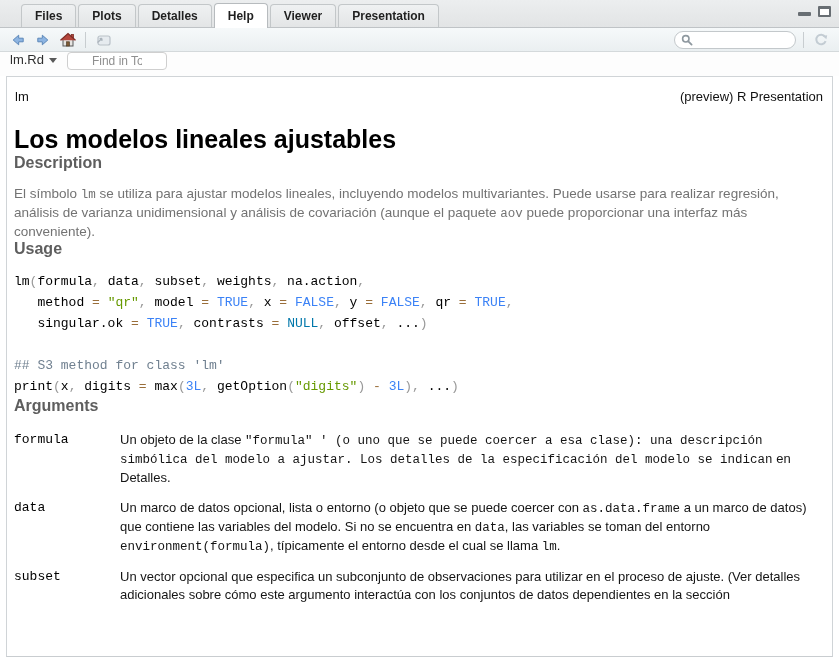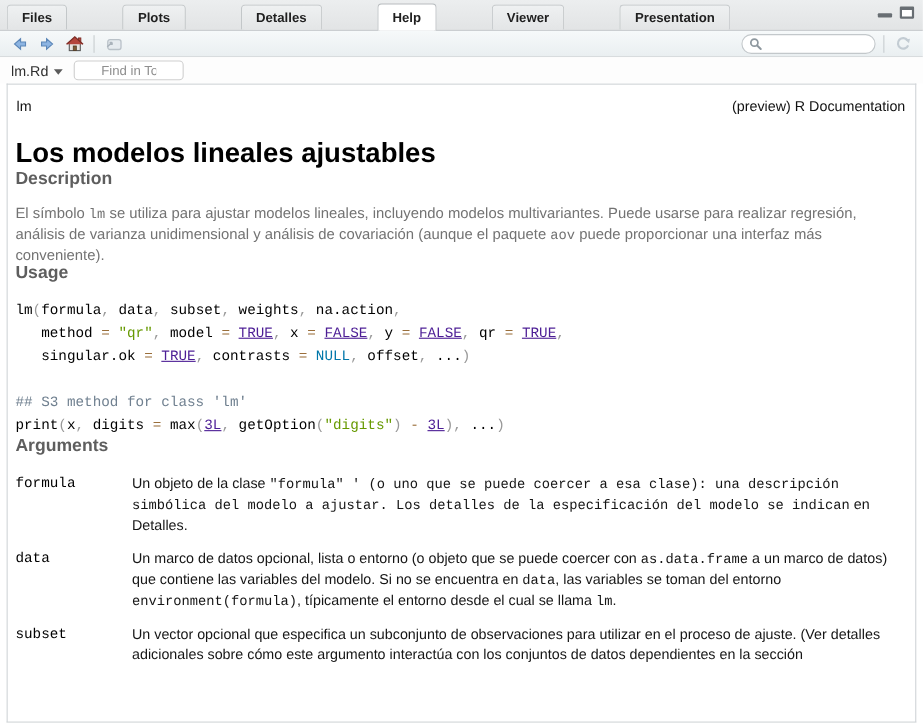--- a/index.html
+++ b/index.html
@@ -2,21 +2,21 @@
 <html><head>
 <meta charset="utf-8">
 <style>
   * { box-sizing: border-box; margin: 0; padding: 0; }
   html,body { width: 839px; height: 657px; overflow: hidden; background:#fff;
     font-family: "Liberation Sans", sans-serif; }
 
   
   .tabbar { height:28px; background:linear-gradient(#eceeef,#e2e4e5);
     border-bottom:1px solid #bfc3c6; display:flex; align-items:flex-end; position:relative; }
-  .tabs { display:flex; align-items:flex-end; padding-left:6px; height:100%;gap:48px; }
+  .tabs { display:flex; align-items:flex-end; padding-left:21px; height:100%; }
   .tab { height:23px; padding:0 13px; display:flex; align-items:center;
     font-size:12px; font-weight:bold; color:#1f1f1f;
     background:linear-gradient(#eff1f2,#e3e5e6); border:1px solid #c3c7c9; border-bottom:none;
     border-radius:4px 4px 0 0; margin-right:2px; cursor:default; }
   .tab.active { background:#fff; height:25px; position:relative; bottom:-1px; z-index:2;
     border-color:#b7bbbe;text-align:right; }
   .win-controls { position:absolute; right:8px; top:6px; display:flex; gap:7px; align-items:flex-end; }
   .win-min { width:13px; height:4px; background:#686e73; border-radius:1px; margin-bottom:1px; }
   .win-max { width:13px; height:11px; border:2px solid #686e73; border-top-width:3px; border-radius:1px; background:#fff; }
 
@@ -25,21 +25,21 @@
     border-bottom:1px solid #d4d9db; display:flex; align-items:center; padding:0 8px; gap:5px; }
   .tool-btn { width:20px; height:20px; display:flex; align-items:center; justify-content:center; border-radius:3px; }
   .tool-sep { width:1px; height:16px; background:#c8cdd0; margin:0 2px; }
   .toolbar-spacer { flex:1; }
   .searchbox { width:122px; height:18px; background:#fff; border:1px solid #c3c8cb;
     border-radius:9px; display:flex; align-items:center; padding:0 6px; gap:4px; }
   .searchbox input { border:none; outline:none; width:90px; font-size:11px; background:transparent;
     font-family:"Liberation Sans",sans-serif; }
 
   
-  .topicbar { height:24px; background:#fdfdfd; display:flex; align-items:center; padding:0 10px; gap:10px; }
+  .topicbar { height:24px; background:#fdfdfd; display:flex; align-items:flex-start; padding:0 10px; gap:10px; }
   .topic-select { display:flex; align-items:center; gap:5px; font-size:13px; color:#2e2e2e; cursor:default; }
   .caret-down { width:0; height:0; border-left:4px solid transparent; border-right:4px solid transparent;
     border-top:5px solid #5a5a5a; margin-top:2px; }
   .find-input { width:100px; height:18px; border:1px solid #cfcfcf; border-radius:4px;
     font-size:12px; padding:0 24px; color:#333; outline:none; font-family:"Liberation Sans",sans-serif; }
   .find-input::placeholder { color:#8f8f8f; }
 
   
   .content { height:581px; margin:0 6px; border:1px solid #d0d4d7; border-bottom:1px solid #c9cdd0;
     background:#fff; padding:12px 8px 0 7px; overflow:hidden; }
@@ -49,21 +49,21 @@
   .para { font-size:13.5px; color:#737373; line-height:17px; margin-top:13px; max-width:818px; }
 
   code, .seg-c, .code-line { font-family:"Liberation Mono","DejaVu Sans Mono",monospace; }
   .seg-c { font-size:12.5px; }
   .usage-block { margin-top:13px; }
   .code-line { font-size:13px; line-height:21px; min-height:21px; white-space:pre; color:#000; }
   .tk-pl { color:#000; }
   .tk-op { color:#9a6e3a; }
   .tk-pu { color:#999999; }
   .tk-st { color:#669900; }
-  .tk-bo { color:#4c1d95;text-decoration:underline; }
+  .tk-bo { color:#3b82f6; }
   .tk-kw { color:#0077aa; }
   .tk-co { color:#708090; }
 
   .args-table { margin-top:16px; }
   .arg-row { display:flex; margin-bottom:12px; }
   .arg-name { width:106px; flex:0 0 106px; font-family:"Liberation Mono","DejaVu Sans Mono",monospace;
     font-size:13px; color:#000; padding-top:1px; }
   .arg-desc { font-size:13px; line-height:18px; color:#151515; max-width:700px; }
 
   svg { display:block; }
@@ -145,21 +145,21 @@
   <div class="topic-select">
     <span>lm.Rd</span>
     <span class="caret-down"></span>
   </div>
   <input class="find-input" type="text" placeholder="Find in Topic" style="">
 </div>
 
 <div class="content">
   <div class="doc-head">
     <span>lm</span>
-    <span>(preview) R Documentation</span>
+    <span>(preview) R Presentation</span>
   </div>
 
   <h1 class="doc-title">Los modelos lineales ajustables</h1>
 
   <h3 class="sec">Description</h3>
   <p class="para"><span>El símbolo </span><span class="seg-c">lm</span><span> se utiliza para ajustar modelos lineales, incluyendo modelos multivariantes. Puede usarse para realizar regresión, análisis de varianza unidimensional y análisis de covariación (aunque el paquete </span><span class="seg-c">aov</span><span> puede proporcionar una interfaz más conveniente).</span></p>
 
   <h3 class="sec">Usage</h3>
   <div class="usage-block">
     <div class="code-line"><span class="tk-pl">lm</span><span class="tk-pu">(</span><span class="tk-pl">formula</span><span class="tk-pu">, </span><span class="tk-pl">data</span><span class="tk-pu">, </span><span class="tk-pl">subset</span><span class="tk-pu">, </span><span class="tk-pl">weights</span><span class="tk-pu">, </span><span class="tk-pl">na.action</span><span class="tk-pu">,</span></div>

